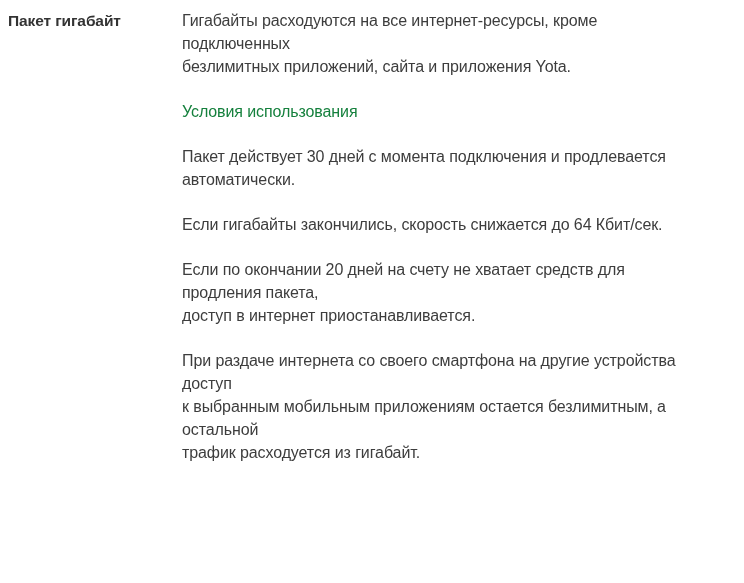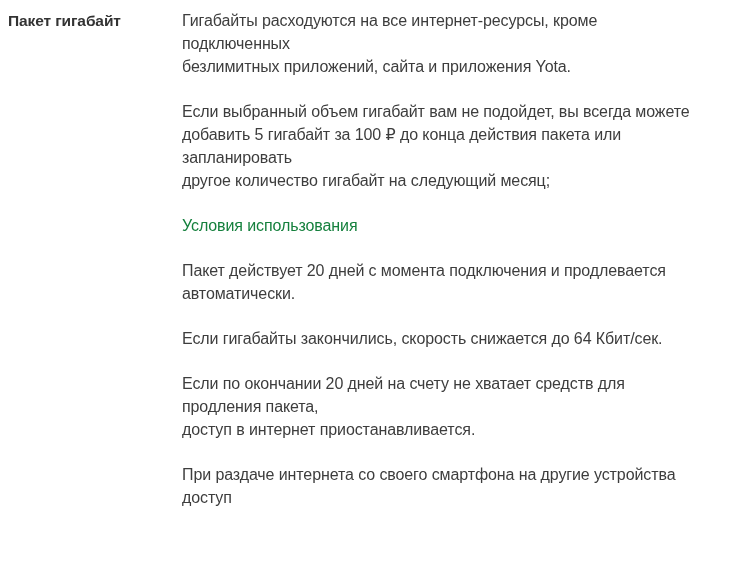--- a/index.html
+++ b/index.html
@@ -46,27 +46,24 @@
 <body>
 
 <div class="screen">
 
   <div class="row-title">Пакет гигабайт</div>
 
   <div class="content">
     <p>Гигабайты расходуются на все интернет-ресурсы, кроме подключенных
 безлимитных приложений, сайта и приложения Yota.</p>
 
-    <p>Если выбранный объем гигабайт вам не подойдет, вы всегда можете
-добавить 5 гигабайт за 100 ₽ до конца действия пакета или запланировать
-другое количество гигабайт на следующий месяц;</p>
 
     <p class="muted">Условия использования</p>
 
-    <p>Пакет действует 20 дней с момента подключения и продлевается
+    <p>Пакет действует 30 дней с момента подключения и продлевается
 автоматически.</p>
 
     <p>Если гигабайты закончились, скорость снижается до 64 Кбит/сек.</p>
 
     <p>Если по окончании 20 дней на счету не хватает средств для продления пакета,
 доступ в интернет приостанавливается.</p>
 
 
     <p>При раздаче интернета со своего смартфона на другие устройства доступ
 к выбранным мобильным приложениям остается безлимитным, а остальной

